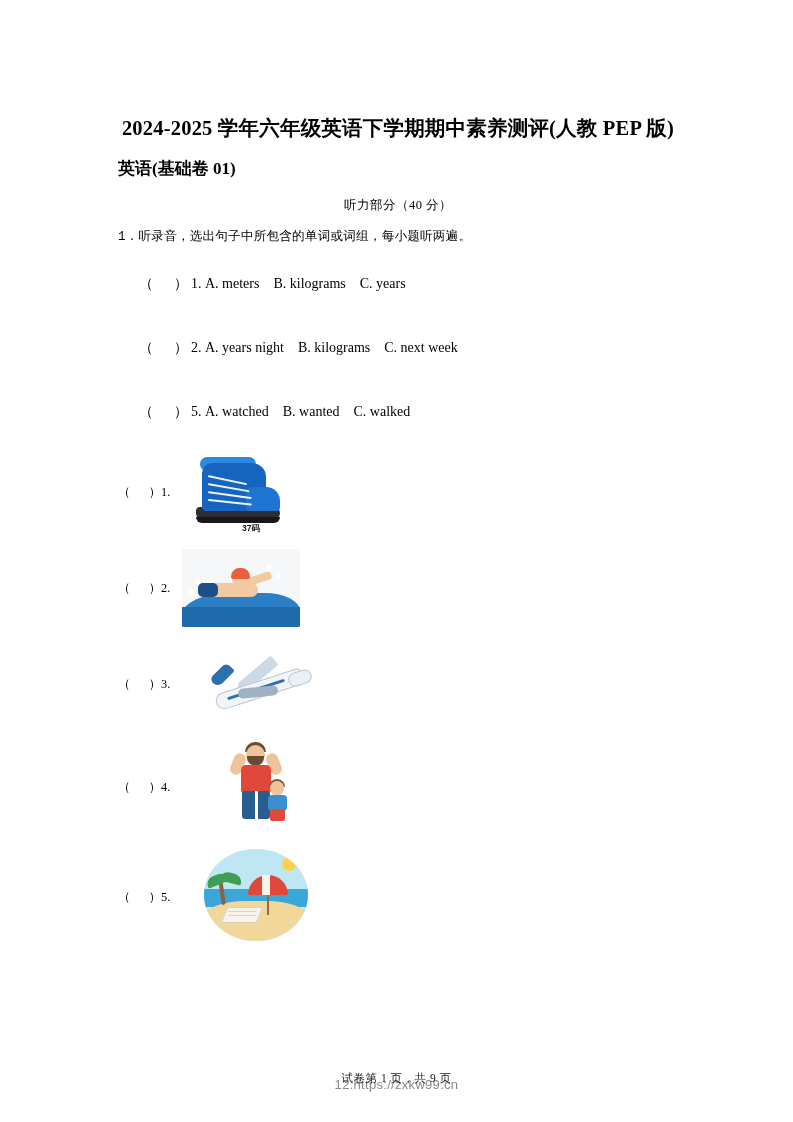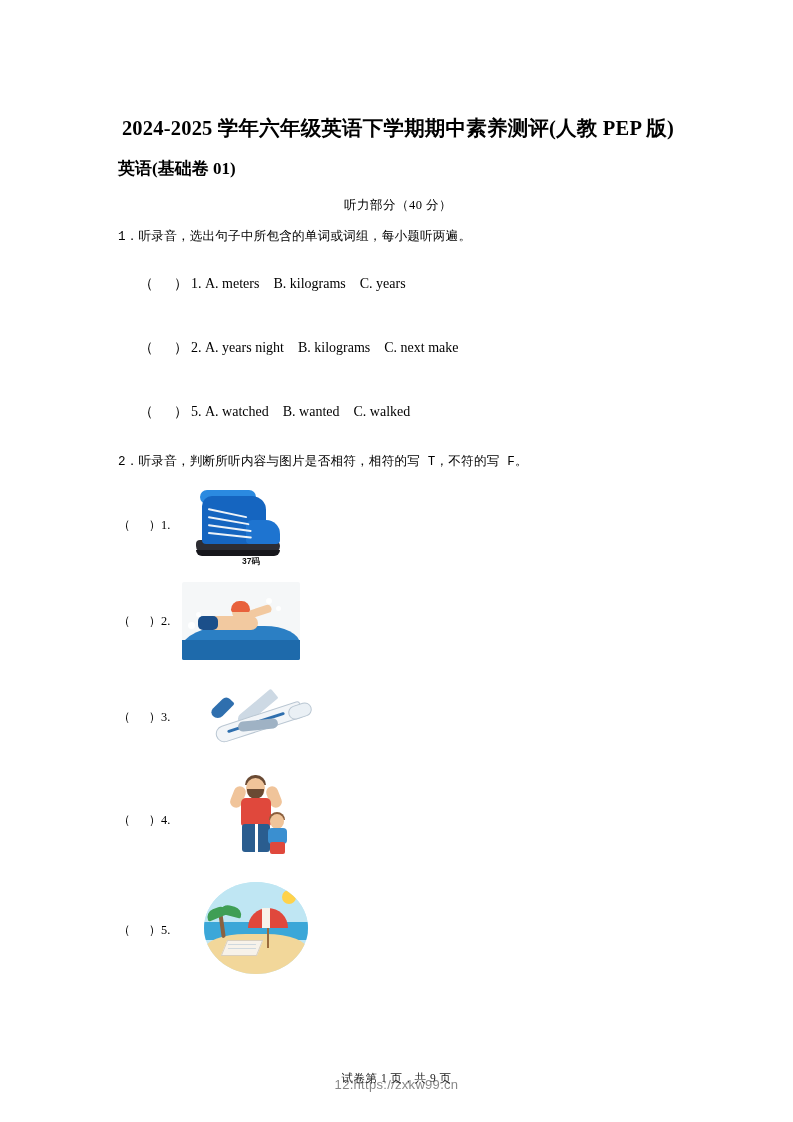--- a/index.html
+++ b/index.html
@@ -254,27 +254,26 @@
     <h1 class="doc-title">2024-2025 学年六年级英语下学期期中素养测评(人教 PEP 版)</h1>
     <h2 class="doc-subtitle">英语(基础卷 01)</h2>
     <div class="section-heading">听力部分（40 分）</div>
 
     <p class="q-stem">1．听录音，选出句子中所包含的单词或词组，每小题听两遍。</p>
 
     <div class="opt-row">
       <span class="paren">（      ）</span><span class="opt-num">1.</span> <span class="opt-a">A. meters</span><span class="opt-b">B. kilograms</span><span class="opt-c">C. years</span>
     </div>
     <div class="opt-row">
-      <span class="paren">（      ）</span><span class="opt-num">2.</span> <span class="opt-a">A. years night</span><span class="opt-b">B. kilograms</span><span class="opt-c">C. next make</span>
+      <span class="paren">（      ）</span><span class="opt-num">2.</span> <span class="opt-a">A. years night</span><span class="opt-b">B. kilograms</span><span class="opt-c">C. next week</span>
     </div>
     <div class="opt-row">
       <span class="paren">（      ）</span><span class="opt-num">5.</span> <span class="opt-a">A. watched</span><span class="opt-b">B. wanted</span><span class="opt-c">C. walked</span>
     </div>
 
-    <p class="q-stem">2．听录音，判断所听内容与图片是否相符，相符的写 T，不符的写 F。</p>
 
     <div class="pic-row" style="margin-top:14px;">
       <span class="pic-label"><span>（      ）</span><span>1.</span></span>
       <div class="pic-box">
         <div class="boot-wrap">
           <div class="boot-sole"></div>
           <div class="boot-sole2"></div>
           <div class="boot-collar"></div>
           <div class="boot-body"></div>
           <div class="boot-toe"></div>

